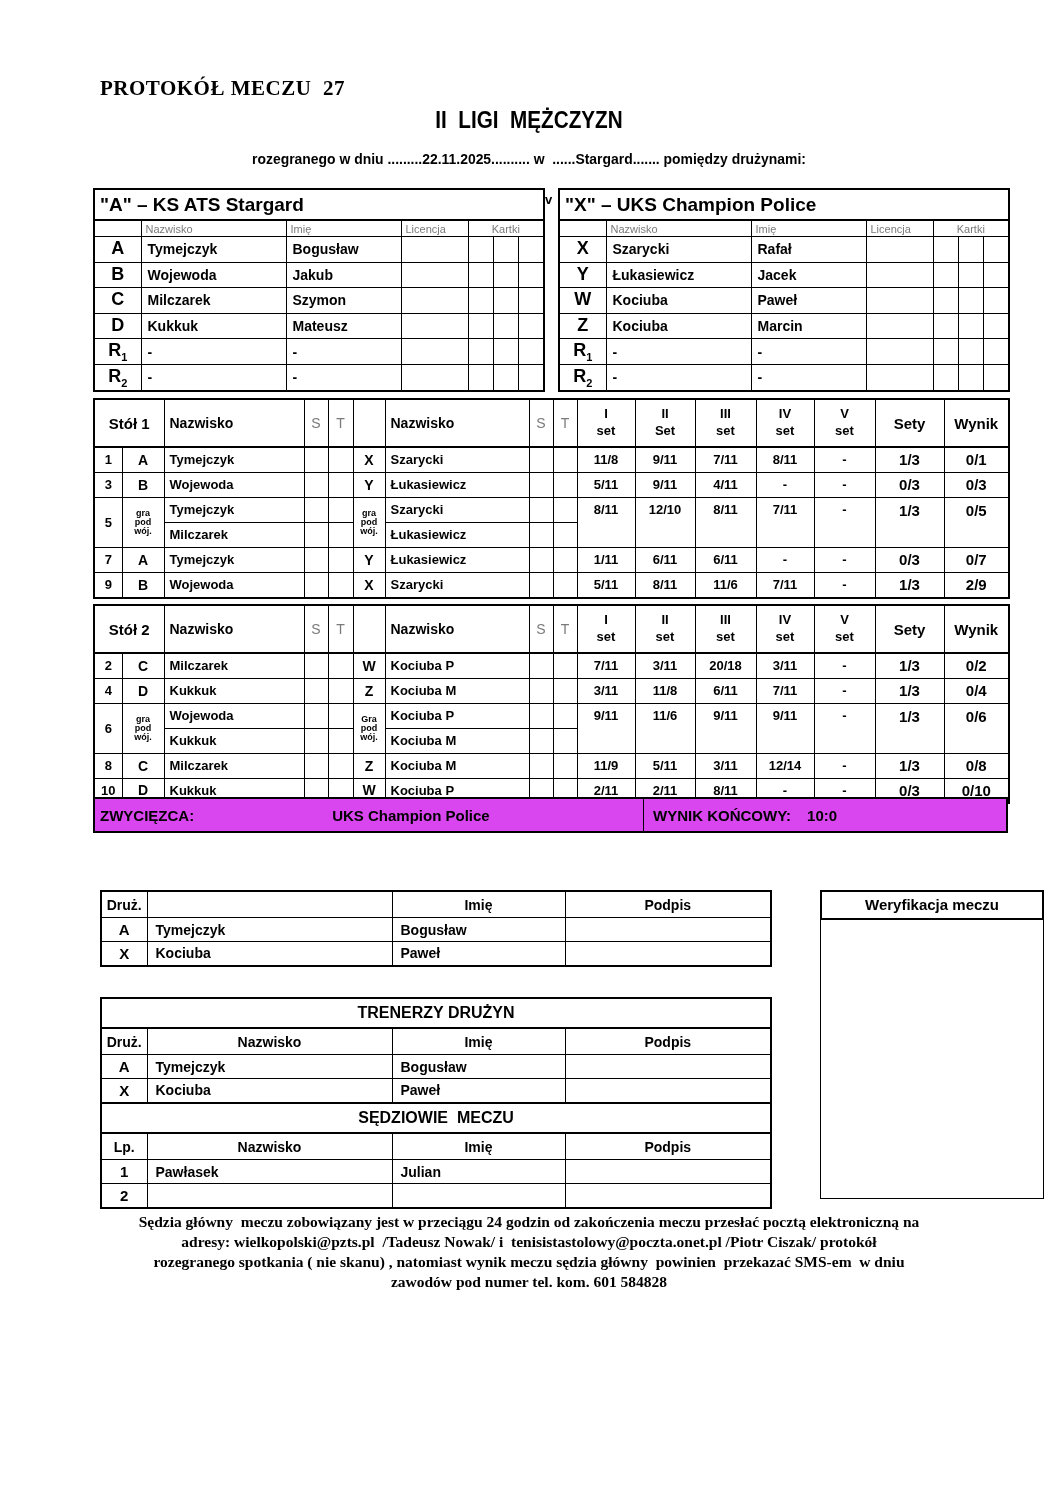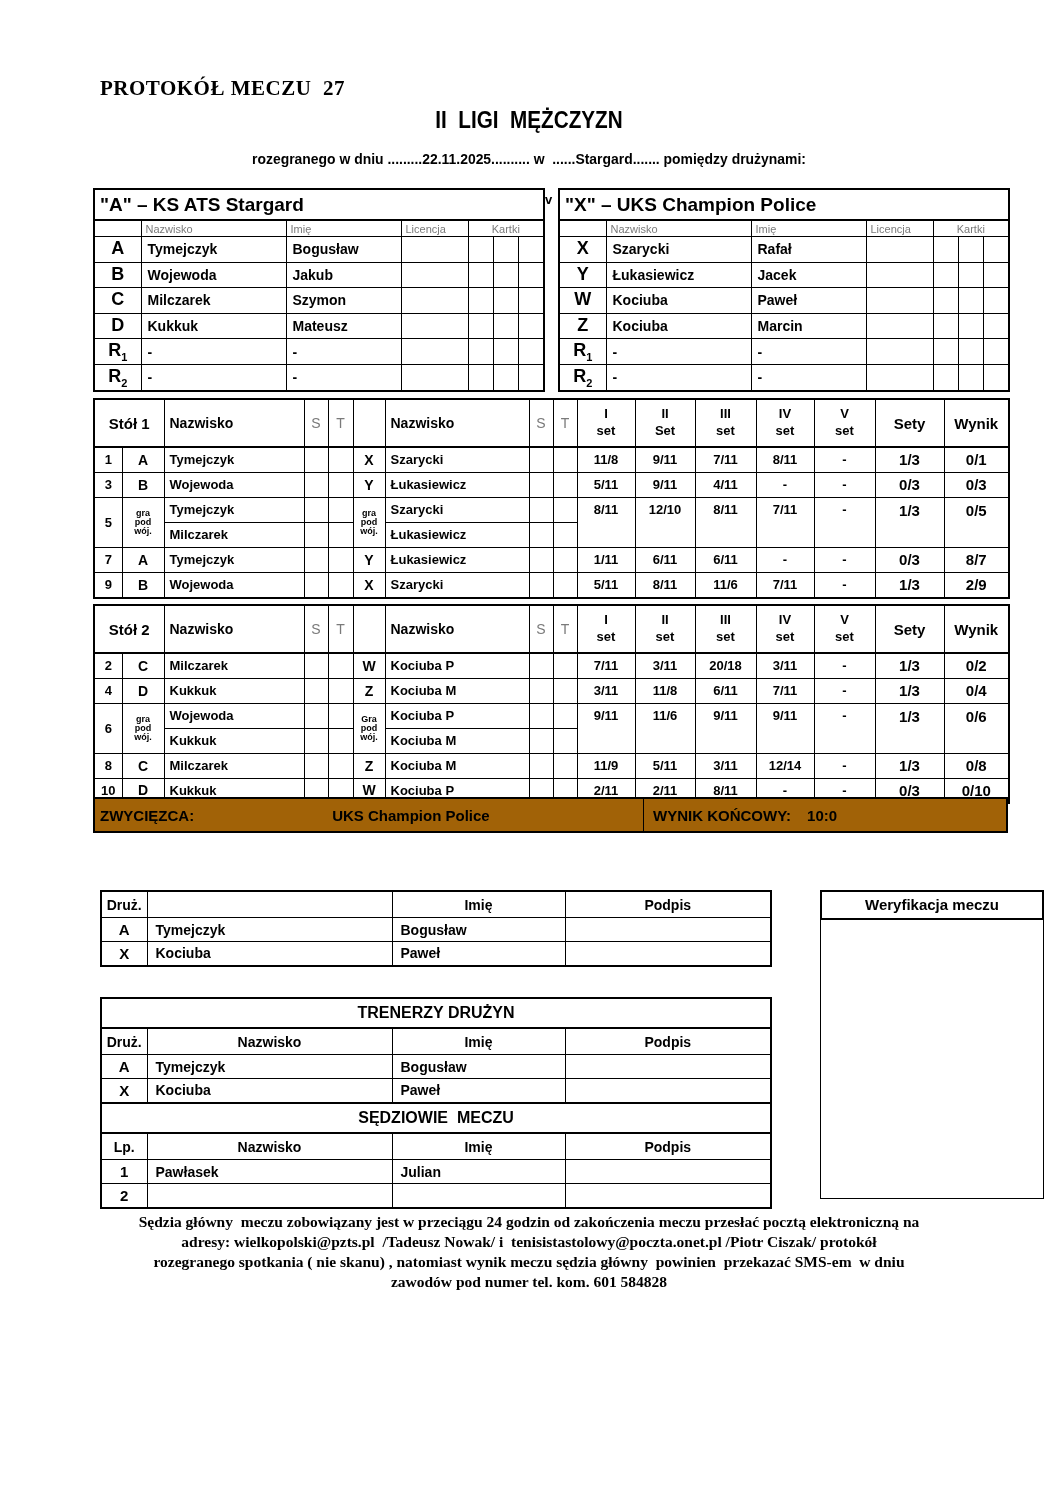--- a/index.html
+++ b/index.html
@@ -44,21 +44,21 @@
   .no{font-weight:bold;font-size:13px;text-align:center;}
   .code{font-weight:bold;font-size:14px;text-align:center;}
   .name{font-weight:bold;font-size:13px;padding:0 5px;}
   .set{font-weight:bold;font-size:13px;text-align:center;}
   .sw{font-weight:bold;font-size:15px;text-align:center;}
   .dset{vertical-align:top;padding-top:4px;}
   .dlabel{font-weight:bold;font-size:9px;line-height:9px;text-align:center;padding:0;}
 
   
   .result-row{position:absolute;left:93px;top:797px;width:915px;height:36px;border:2px solid #000;
-              display:flex;box-sizing:border-box;font-weight:bold;font-size:15px;background:#a16207;}
+              display:flex;box-sizing:border-box;font-weight:bold;font-size:15px;background:#d946ef;}
   .result-left{width:549px;border-right:1px solid #000;display:flex;align-items:center;padding-left:5px;box-sizing:border-box;}
   .result-left .winner{margin-left:138px;}
   .result-right{flex:1;display:flex;align-items:center;padding-left:9px;}
   .result-right .score{margin-left:16px;}
 
   
   .small-table{width:670px;border:2px solid #000;}
   .small-table .st-title td{height:26px;border-bottom:2px solid #000;font-weight:bold;font-size:16px;
                             text-align:center;white-space:pre;}
   .small-table .st-head td{height:23px;font-weight:bold;font-size:14px;text-align:center;}
@@ -374,21 +374,21 @@
       <td class="code">Y</td>
       <td class="name">Łukasiewicz</td>
       <td></td>
           <td></td>
       <td class="set">1/11</td>
       <td class="set">6/11</td>
       <td class="set">6/11</td>
       <td class="set">-</td>
       <td class="set">-</td>
       <td class="sw">0/3</td>
-      <td class="sw">8/7</td>
+      <td class="sw">0/7</td>
     </tr>
     <tr class="mrow2">
       <td class="no">9</td>
       <td class="code">B</td>
       <td class="name">Wojewoda</td>
       <td></td>
           <td></td>
       <td class="code">X</td>
       <td class="name">Szarycki</td>
       <td></td>

